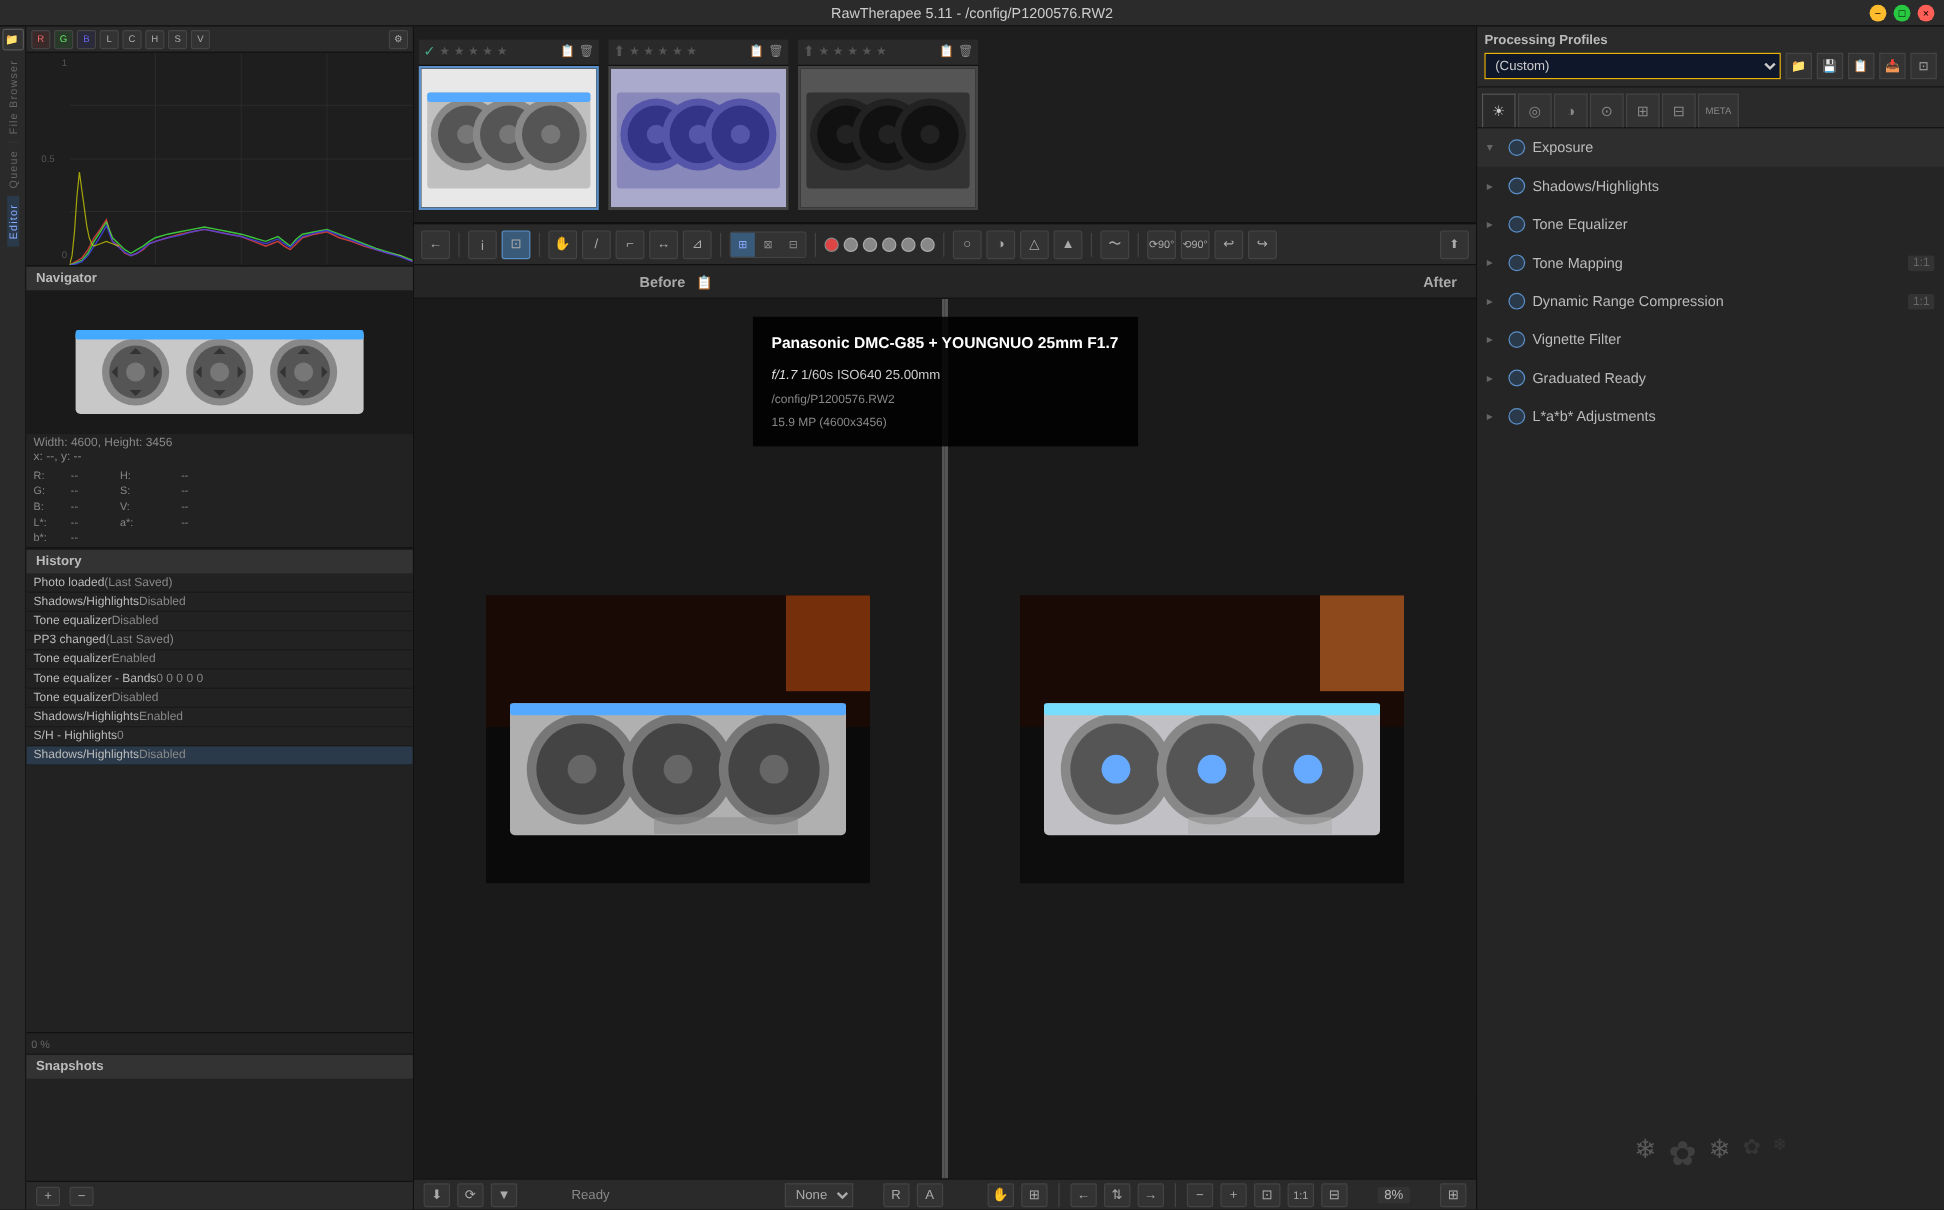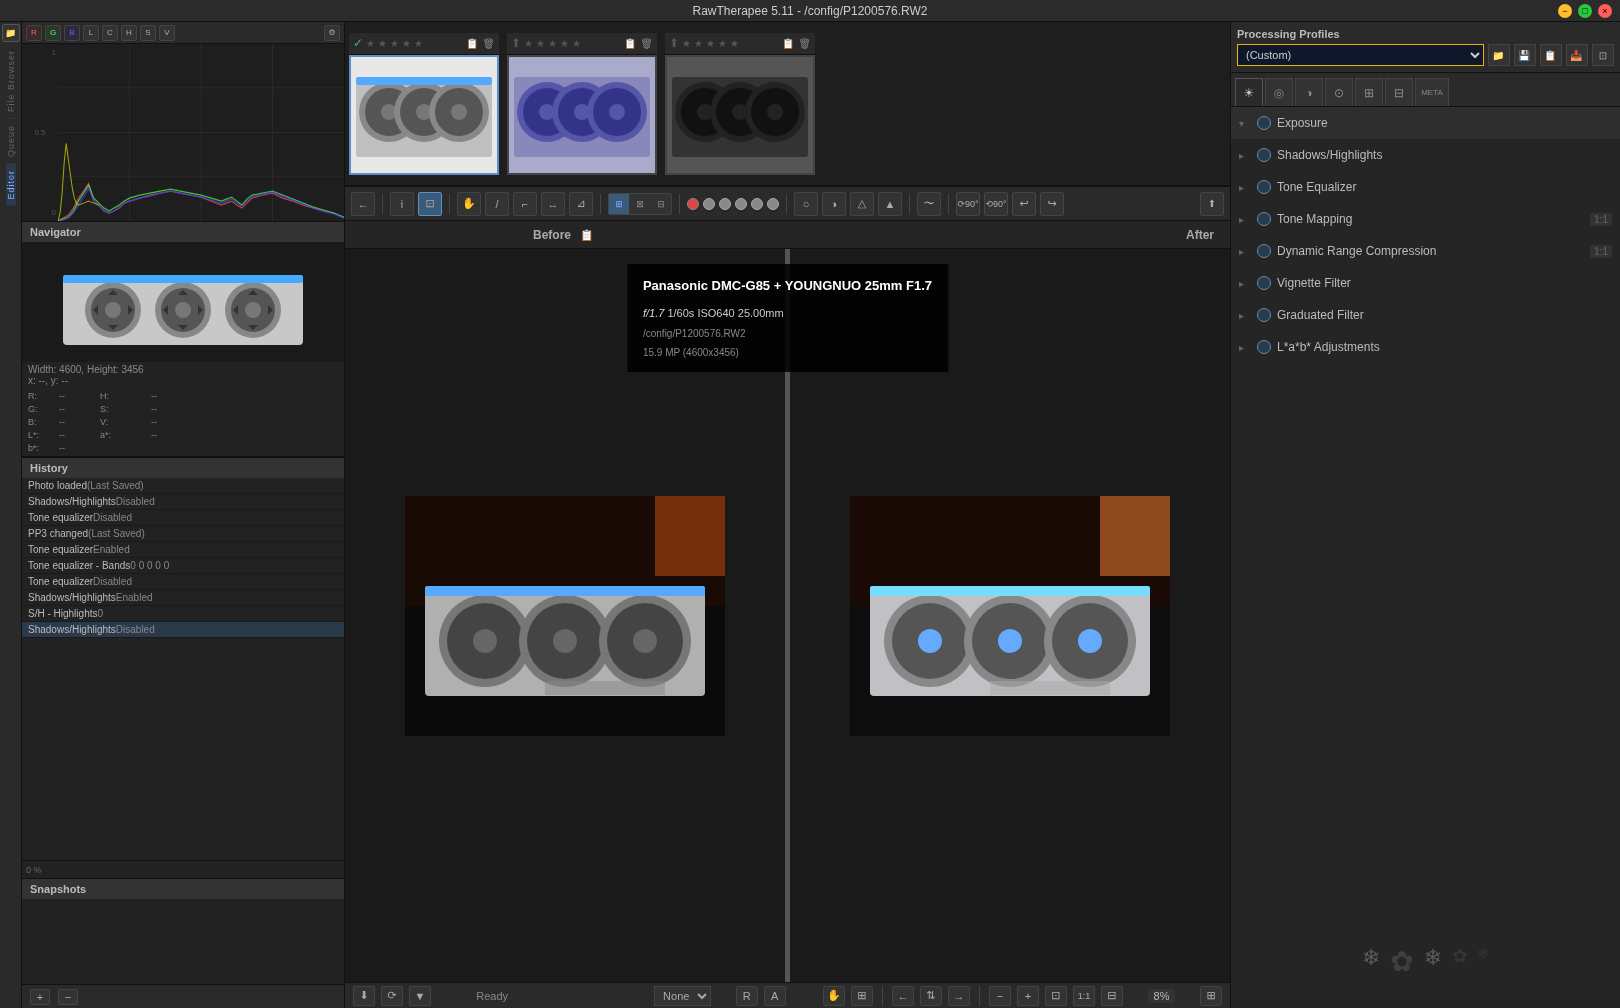--- a/index.html
+++ b/index.html
@@ -989,21 +989,21 @@
   </div>
         <div class="tool-row">
     <span class="tool-expand-icon">▸</span>
     <div class="tool-circle-icon" style="border-color:#5a8fc7;background:#2a3a4a;"></div>
     <span class="tool-name">Vignette Filter</span>
 
   </div>
         <div class="tool-row">
     <span class="tool-expand-icon">▸</span>
     <div class="tool-circle-icon" style="border-color:#5a8fc7;background:#2a3a4a;"></div>
-    <span class="tool-name">Graduated Filter</span>
+    <span class="tool-name">Graduated Ready</span>
 
   </div>
         <div class="tool-row">
     <span class="tool-expand-icon">▸</span>
     <div class="tool-circle-icon" style="border-color:#5a8fc7;background:#2a3a4a;"></div>
     <span class="tool-name">L*a*b* Adjustments</span>
 
   </div>
       </div>
 

